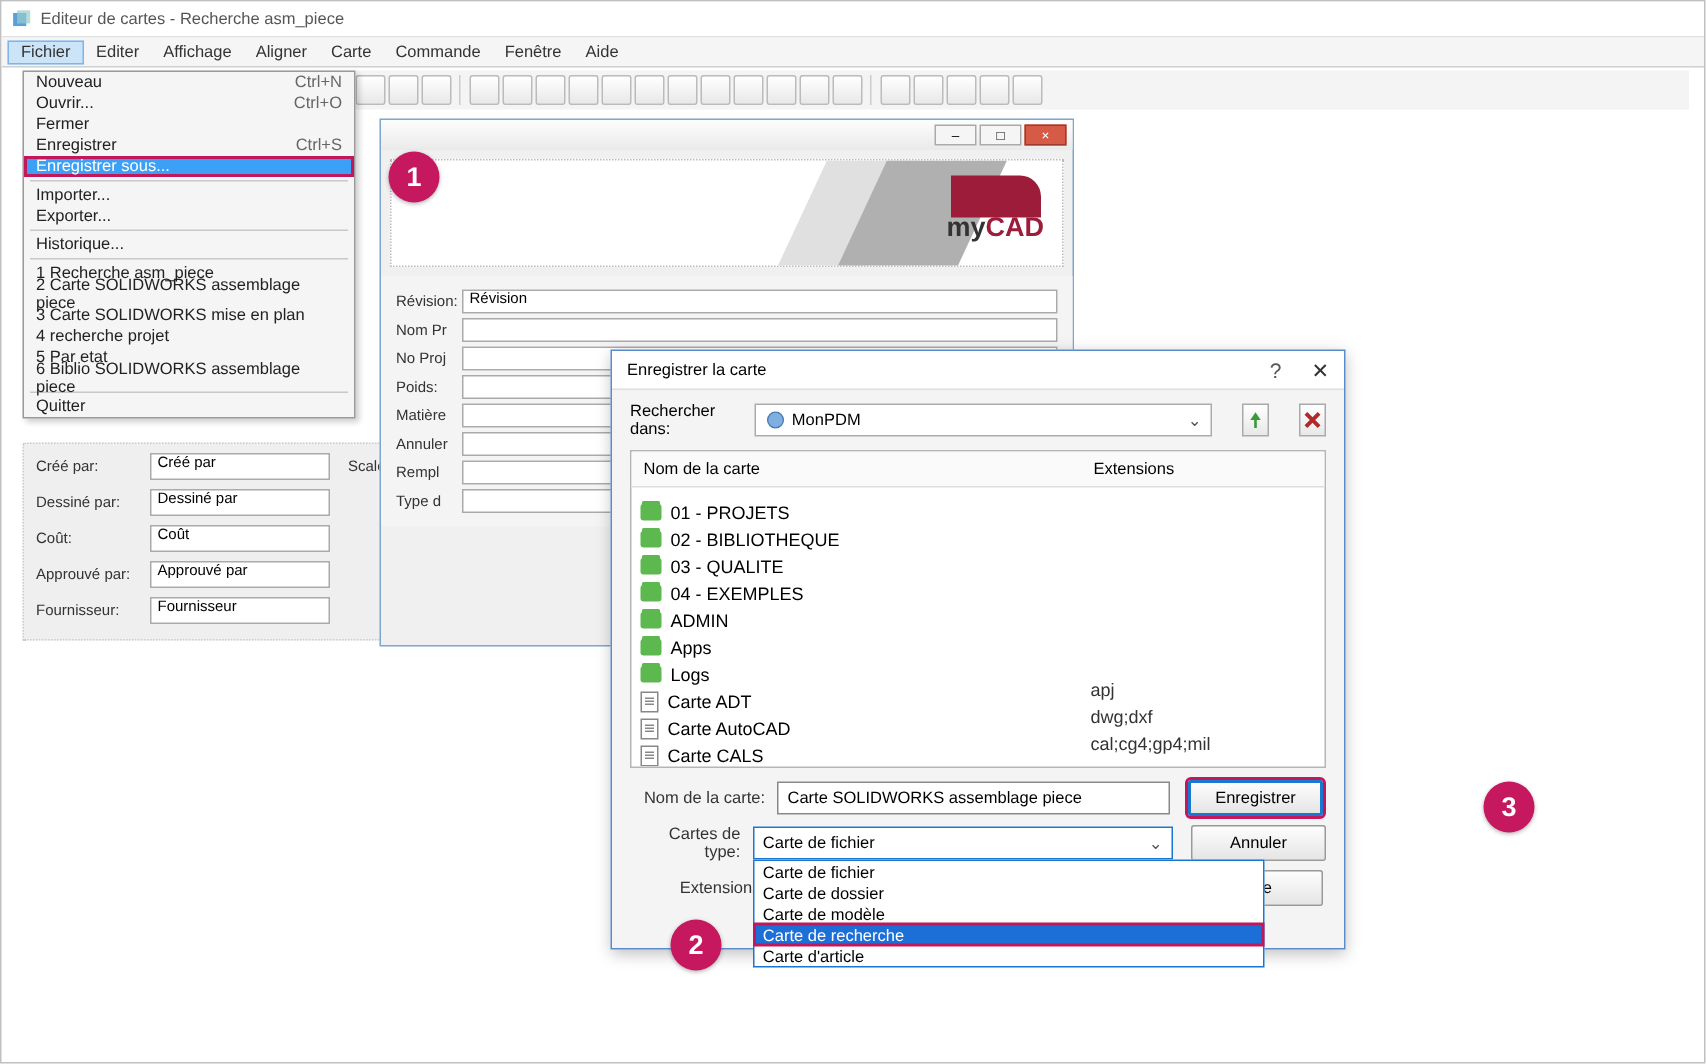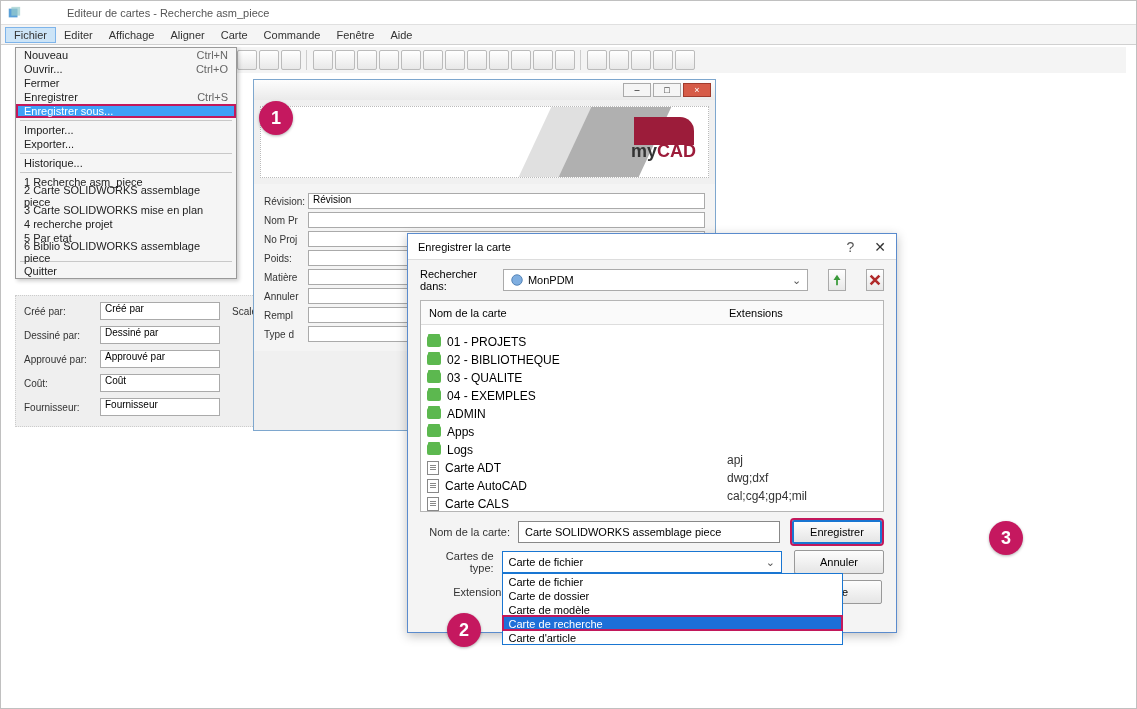--- a/index.html
+++ b/index.html
@@ -16,21 +16,20 @@
 
 
 .titlebar {
   height: 24px;
   background: #fff;
   display: flex;
   align-items: center;
   padding: 0 6px;
   border-bottom: 1px solid #e0e0e0;
   color: #555;
-  gap: 40px;
 }
 .app-icon { width: 14px; height: 14px; margin-right: 6px; display: inline-block; }
 
 
 .menubar {
   height: 20px;
   display: flex;
   align-items: center;
   padding: 0 4px;
   border-bottom: 1px solid #d0d0d0;
@@ -326,26 +325,26 @@
       <span>Créé par:</span>
       <div class="select">Créé par</div>
       <span style="width: 36px;">Scale:</span>
       <div class="select" style="width: 70px;">Echelle</div>
     </div>
     <div class="fr">
       <span>Dessiné par:</span>
       <div class="select">Dessiné par</div>
     </div>
     <div class="fr">
+      <span>Coût:</span>
+      <div class="select">Coût</div>
+    </div>
+    <div class="fr">
       <span>Approuvé par:</span>
       <div class="select">Approuvé par</div>
-    </div>
-    <div class="fr">
-      <span>Coût:</span>
-      <div class="select">Coût</div>
     </div>
     <div class="fr">
       <span>Fournisseur:</span>
       <div class="select">Fournisseur</div>
     </div>
   </div>
 
 <div class="childwin">
   <div class="childwin-titlebar">
     <span class="wbtn">–</span>

